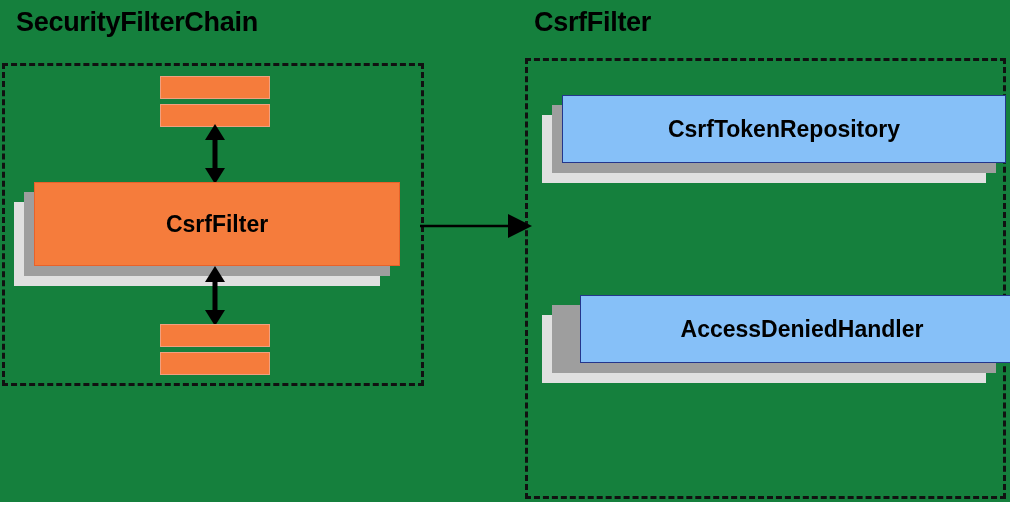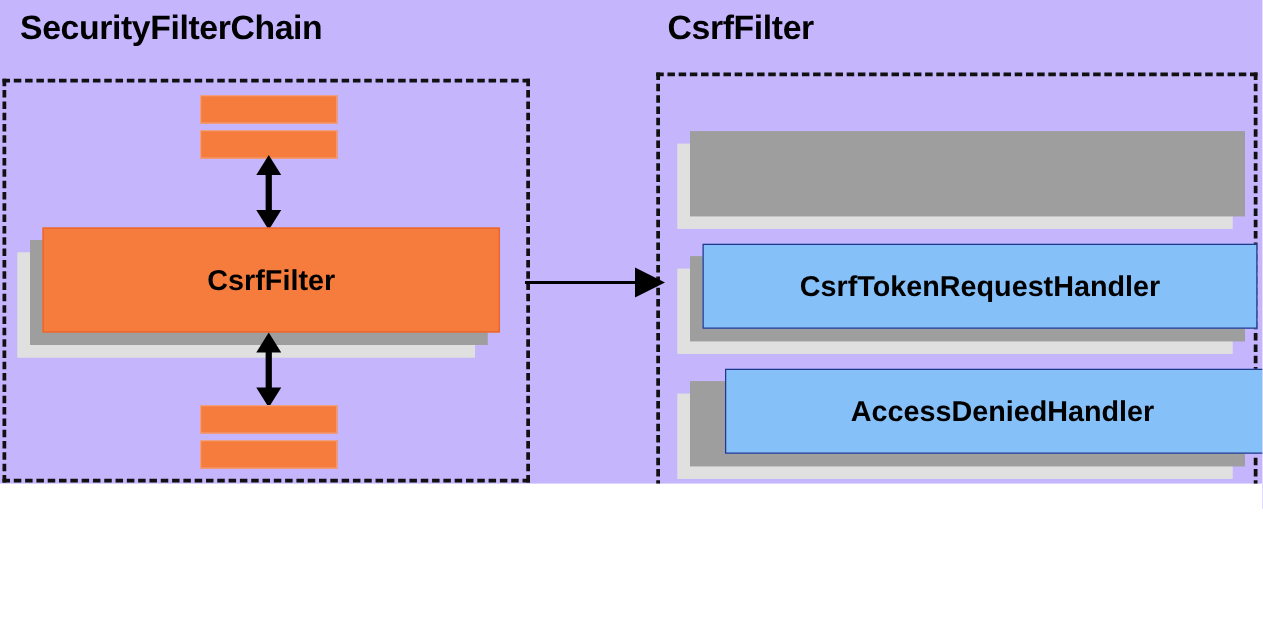--- a/index.html
+++ b/index.html
@@ -7,22 +7,22 @@
     margin: 0;
     padding: 0;
     background: #ffffff;
   }
   body {
     font-family: "Liberation Sans", sans-serif;
   }
   #diagram {
     position: relative;
     width: 1010px;
-    height: 387px;
-    background: #c4b5fd;
+    height: 502px;
+    background: #15803d;
     overflow: hidden;
   }
 
   
   .panel-title {
     position: absolute;
     font-family: "Liberation Sans", sans-serif;
     font-weight: bold;
     font-size: 27px;
     line-height: 32px;
@@ -146,29 +146,25 @@
   <div class="bar" style="left:160px; top:352px; width:110px; height:23px;"></div>
 
   <svg class="arrow-svg" style="left:420px; top:212px;" width="112" height="28" viewBox="0 0 112 28">
     <line x1="0" y1="14" x2="94" y2="14" stroke="#000000" stroke-width="2.5"></line>
     <polygon points="112,14 88,2 88,26" fill="#000000"></polygon>
   </svg>
 
   <div class="stack blue" style="left:542px; top:95px; width:464px; height:88px;">
     <div class="layer back" style="width:444px; height:68px;"></div>
     <div class="layer mid" style="width:444px; height:68px;"></div>
+    <div class="layer front" style="width:444px; height:68px;">
+      <span class="node-label">CsrfTokenRepository</span>
+    </div>
   </div>
 
-  <div class="stack blue" style="left:542px; top:195px; width:464px; height:88px;">
-    <div class="layer back" style="width:444px; height:68px;"></div>
-    <div class="layer mid" style="width:444px; height:68px;"></div>
-    <div class="layer front" style="width:444px; height:68px;">
-      <span class="node-label">CsrfTokenRequestHandler</span>
-    </div>
-  </div>
 
   <div class="stack blue" style="left:542px; top:295px; width:464px; height:88px;">
     <div class="layer back" style="width:444px; height:68px;"></div>
     <div class="layer mid" style="width:444px; height:68px;"></div>
     <div class="layer front" style="width:444px; height:68px;margin-left:18px;">
       <span class="node-label">AccessDeniedHandler</span>
     </div>
   </div>
 
 

